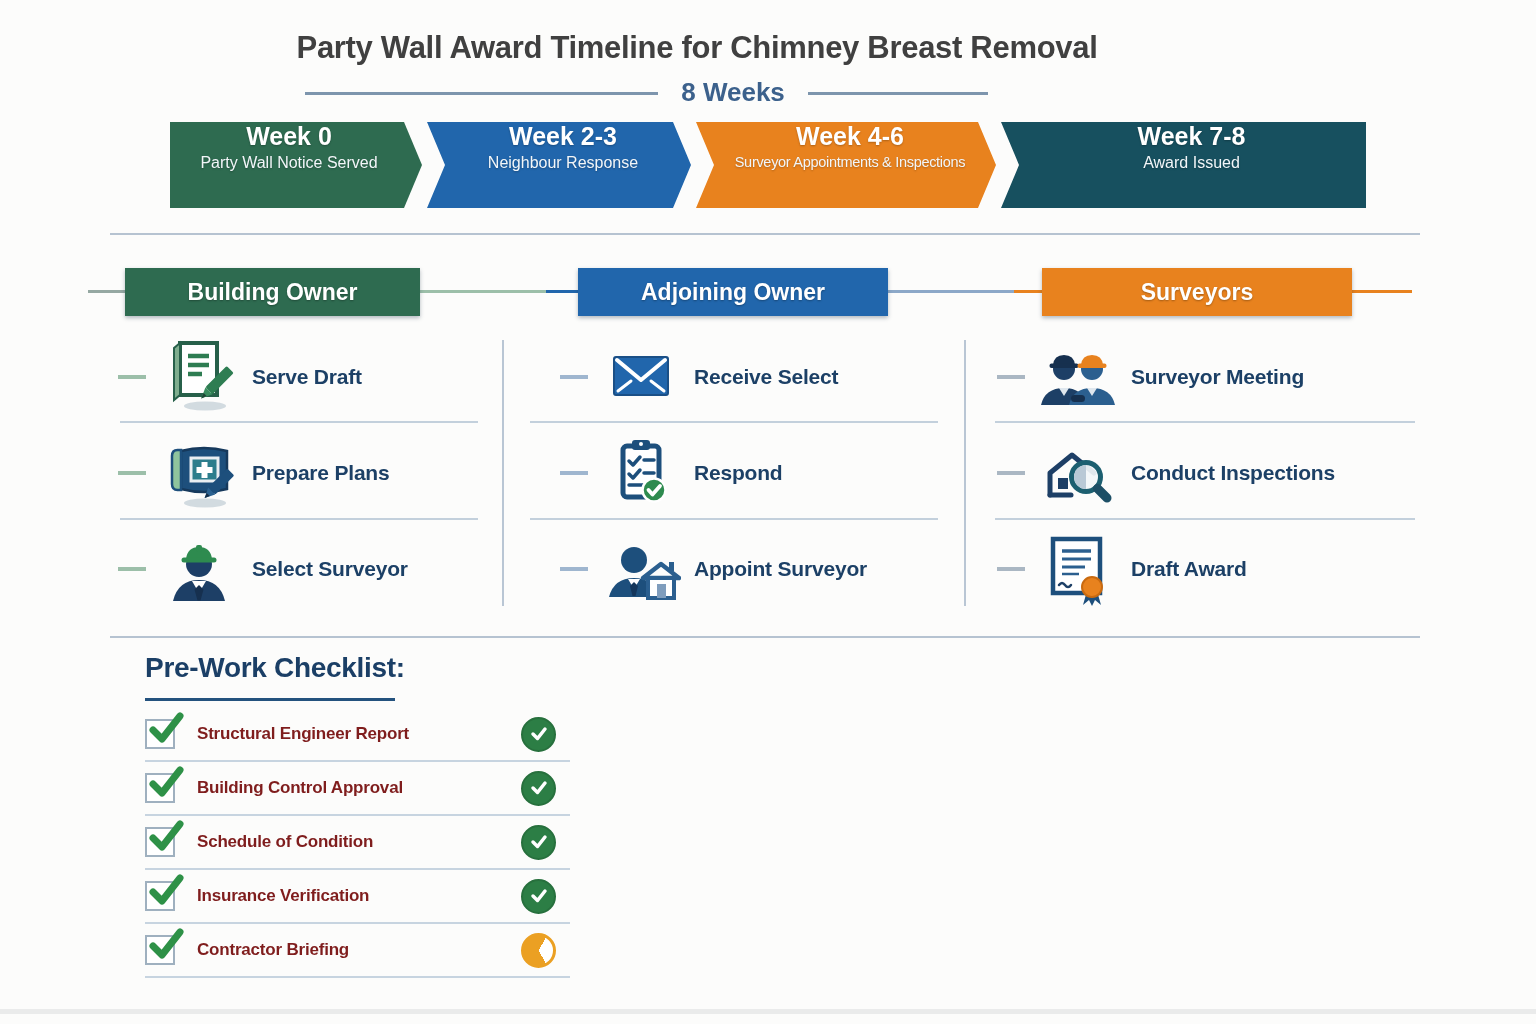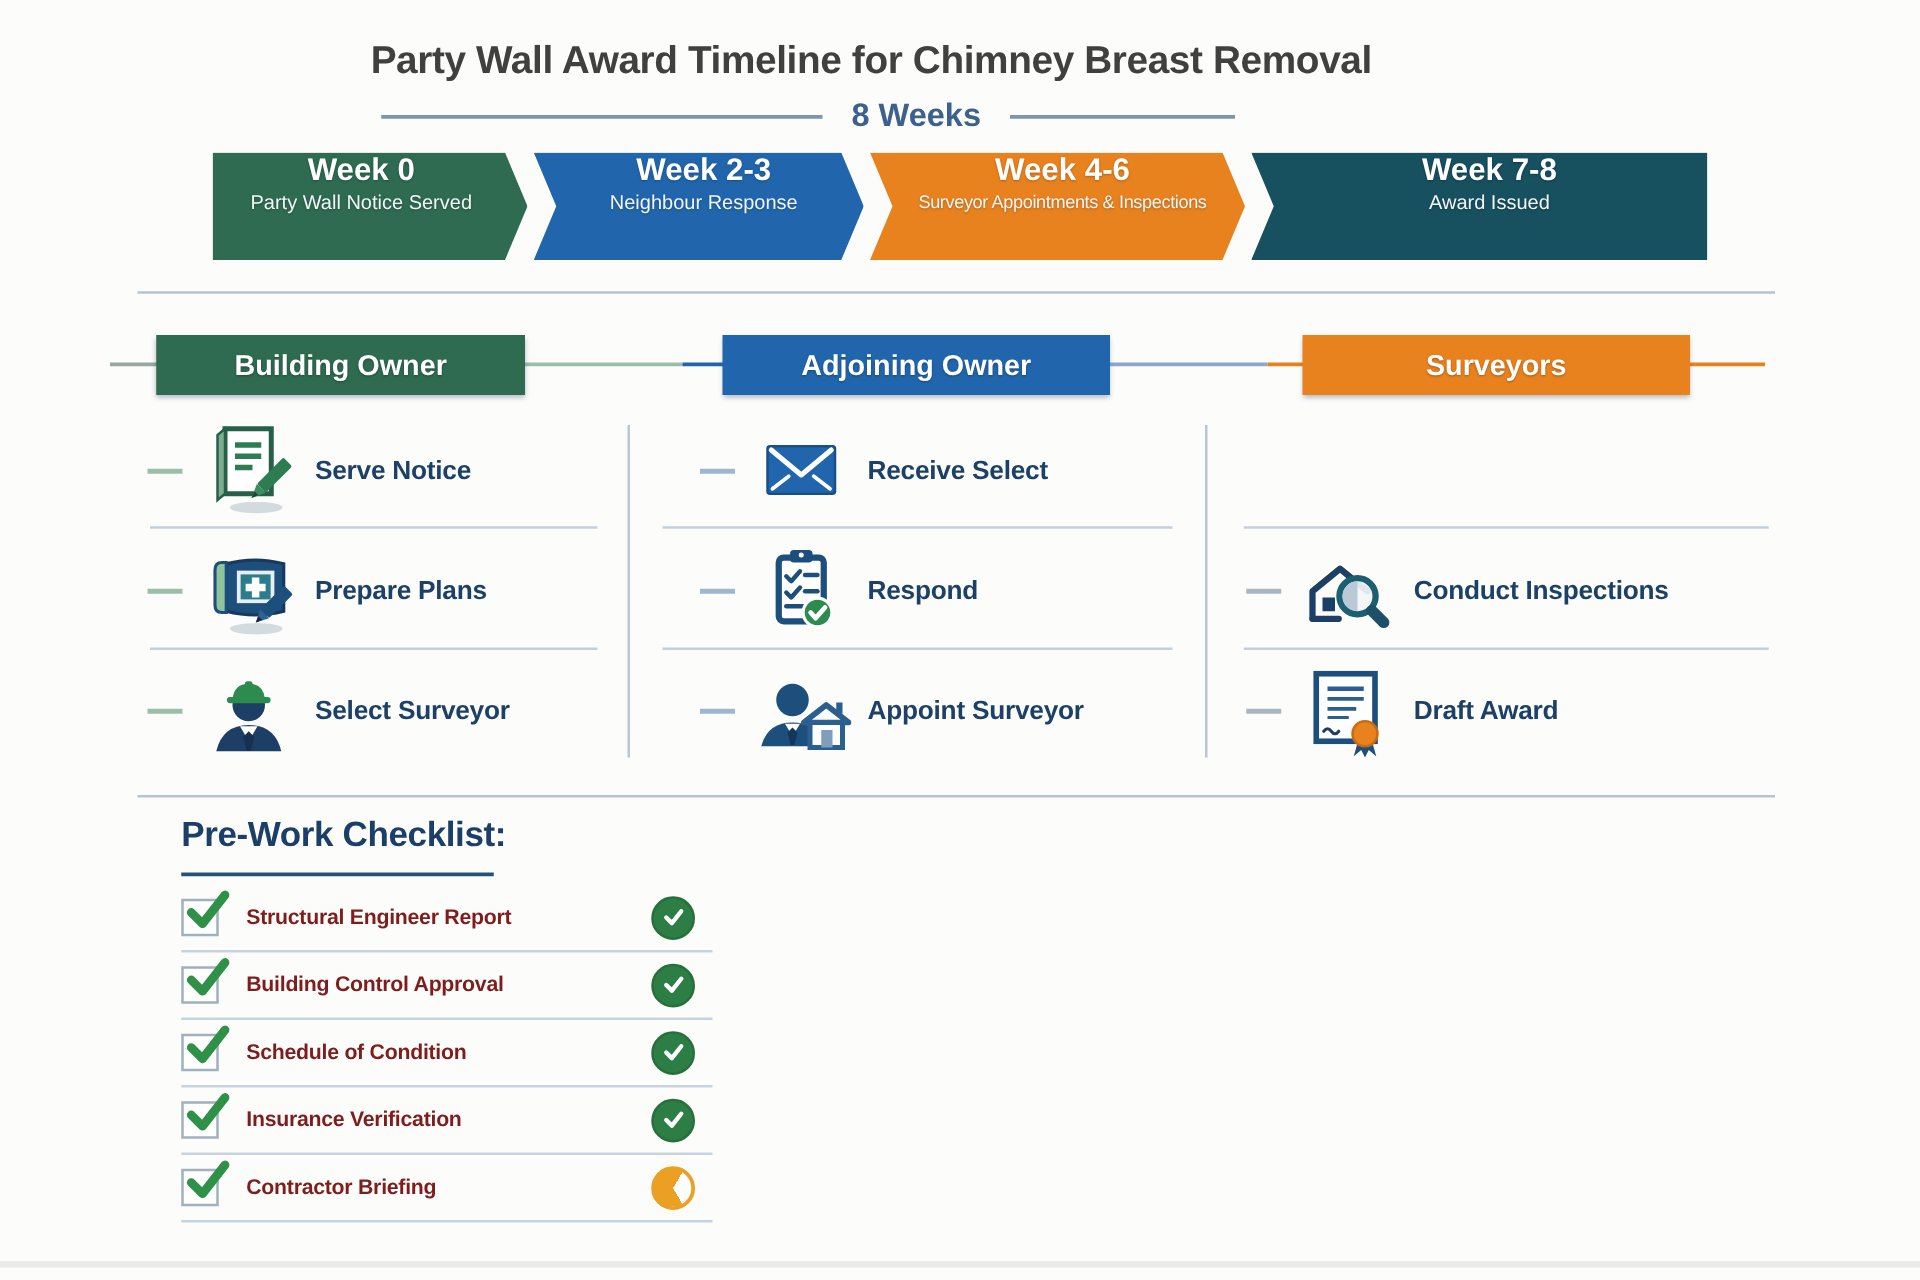--- a/index.html
+++ b/index.html
@@ -140,21 +140,21 @@
       <path d="M21 6 L15 11 V63 L21 58 Z" fill="#7fae8f" stroke="#27604a" stroke-width="2"></path>
       <line x1="29" y1="19" x2="50" y2="19" stroke="#2e7d52" stroke-width="4.5"></line>
       <line x1="29" y1="28" x2="50" y2="28" stroke="#2e7d52" stroke-width="4.5"></line>
       <line x1="29" y1="37" x2="43" y2="37" stroke="#2e7d52" stroke-width="4.5"></line>
       <g transform="rotate(45 56 47)">
         <rect x="51.5" y="26" width="10" height="30" rx="1.5" fill="#2e7d52"></rect>
         <polygon points="51.5,56 61.5,56 56.5,67" fill="#3a8d5f"></polygon>
         <polygon points="54.4,61.5 58.6,61.5 56.5,67" fill="#1d4434"></polygon>
       </g>
     </svg>
-    <div class="task-label">Serve Notice</div>
+    <div class="task-label">Serve Draft</div>
   </div>
 
   <div class="task-row" style="left:118px; top:427px;">
     <div class="tick tick-green"></div>
     <svg class="task-icon" viewBox="0 0 80 80">
       <ellipse cx="46" cy="70" rx="21" ry="4.5" fill="#aebfca" opacity="0.55"></ellipse>
       <path d="M22 18 Q45 12 68 18 V56 Q45 62 22 56 Z" fill="#1d4f7c" stroke="#16395c" stroke-width="2.5"></path>
       <rect x="32" y="25" width="27" height="23" fill="#2c7d8c" stroke="#e9eef2" stroke-width="3"></rect>
       <path d="M42.5 29 h6 v5 h5 v6 h-5 v5 h-6 v-5 h-5 v-6 h5 z" fill="#fff"></path>
       <path d="M22 17 h-3.5 q-5.5 0 -5.5 6 v28 q0 6 5.5 6 H22 z" fill="#8fc49d" stroke="#1d4f7c" stroke-width="2.5"></path>
@@ -223,20 +223,37 @@
       <rect x="47" y="49" width="26" height="20" fill="#fff" stroke="#2b5f8f" stroke-width="4"></rect>
       <rect x="56" y="55" width="9" height="14" fill="#7f9dbd"></rect>
       <rect x="68" y="33" width="5" height="9" fill="#2b5f8f"></rect>
     </svg>
     <div class="task-label">Appoint Surveyor</div>
   </div>
 
   <div class="row-sep" style="left:530px; top:421px; width:408px;"></div>
   <div class="row-sep" style="left:530px; top:518px; width:408px;"></div>
 
+  <div class="task-row" style="left:997px; top:331px;">
+    <div class="tick tick-gray"></div>
+    <svg class="task-icon" viewBox="0 0 80 80">
+      <path d="M3 68 q4 -17 23 -17 q19 0 23 17 z" fill="#1d3f66"></path>
+      <polygon points="21,51 26,59 31,51" fill="#dfe7ee"></polygon>
+      <circle cx="26" cy="32" r="11" fill="#1d3f66"></circle>
+      <path d="M15 28 q1 -10 11 -10 q10 0 11 10 z" fill="#16304f"></path>
+      <rect x="11.5" y="26.5" width="29" height="4.5" rx="2" fill="#16304f"></rect>
+      <path d="M31 68 q4 -17 23 -17 q19 0 23 17 z" fill="#2b5f8f"></path>
+      <polygon points="49,51 54,59 59,51" fill="#dfe7ee"></polygon>
+      <circle cx="54" cy="32" r="11" fill="#2b5f8f"></circle>
+      <path d="M43 28 q1 -10 11 -10 q10 0 11 10 z" fill="#e8821e"></path>
+      <rect x="39.5" y="26.5" width="29" height="4.5" rx="2" fill="#e8821e"></rect>
+      <rect x="33" y="58" width="14" height="7" rx="3.5" fill="#16304f"></rect>
+    </svg>
+    <div class="task-label">Surveyor Meeting</div>
+  </div>
 
   <div class="task-row" style="left:997px; top:427px;">
     <div class="tick tick-gray"></div>
     <svg class="task-icon" viewBox="0 0 80 80">
       <path d="M12 62 V40 L34 22 L56 40" fill="none" stroke="#1d3f66" stroke-width="5" stroke-linejoin="round" stroke-linecap="round"></path>
       <line x1="12" y1="62" x2="33" y2="62" stroke="#1d3f66" stroke-width="5" stroke-linecap="round"></line>
       <rect x="20" y="45" width="10" height="11" fill="#1d3f66"></rect>
       <circle cx="48" cy="44" r="14.5" fill="#f2f6f8" fill-opacity="0.92" stroke="#1c5f70" stroke-width="5"></circle>
       <path d="M48 32 a12 12 0 0 0 0 24 z" fill="#b9c9d6"></path>
       <line x1="59.5" y1="55.5" x2="69" y2="65" stroke="#1d4f66" stroke-width="9" stroke-linecap="round"></line>

